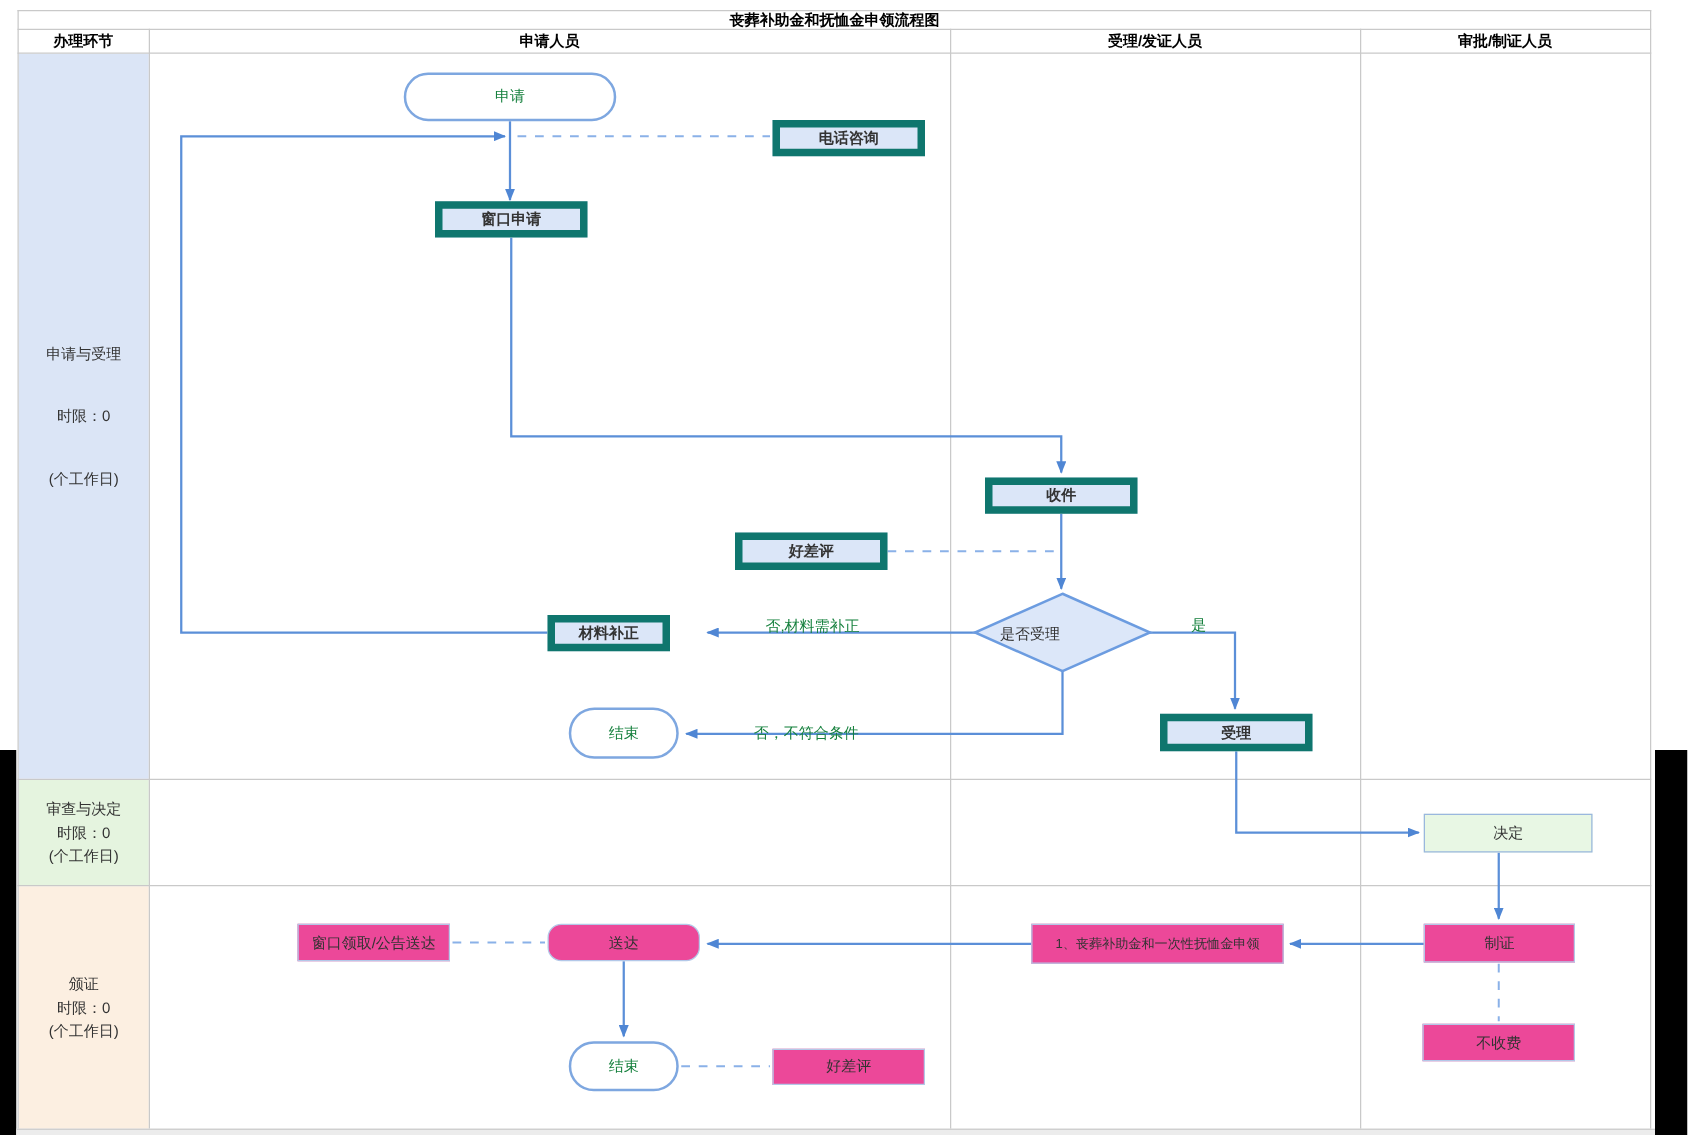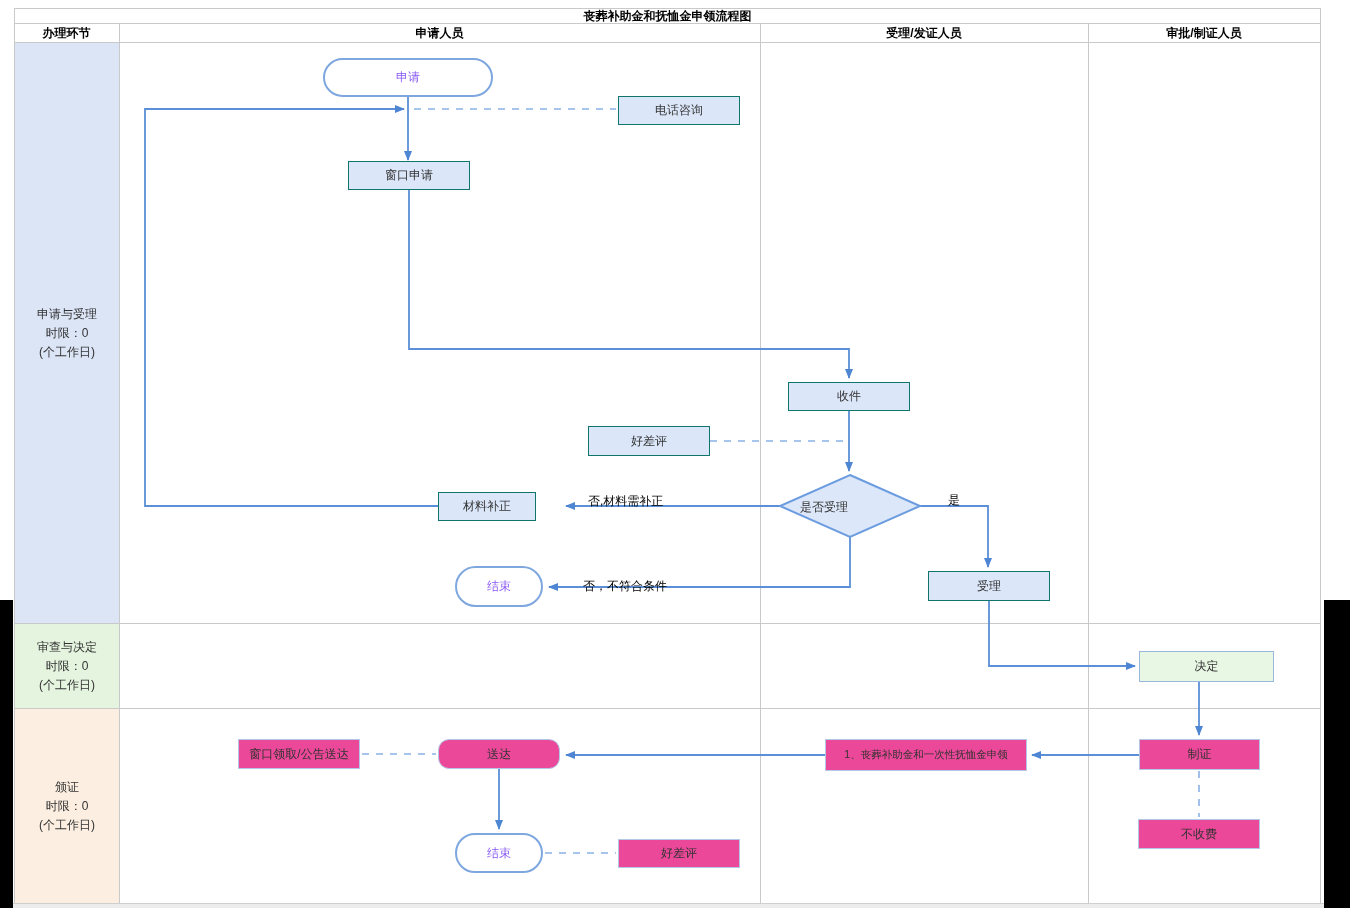--- a/index.html
+++ b/index.html
@@ -22,46 +22,46 @@
     position:absolute; left:15px; width:104px;
     display:flex; flex-direction:column; align-items:center; justify-content:center;
     font-size:12px; color:#333; line-height:19px; text-align:center;
   }
   .connectors{position:absolute; left:0; top:0;}
   .node{
     position:absolute; box-sizing:border-box;
     display:flex; align-items:center; justify-content:center;
     font-size:12px; color:#333; white-space:nowrap;
   }
-  .box-blue  {background:#dbe6f8; border:1px solid #0f766e;}
+  .box-blue  {background:#dbe6f8; border:6px solid #0f766e;font-weight:bold;}
   .box-green {background:#e8f7e4; border:1px solid #9ab7de;}
   .box-orange{background:#ec4899; border:1px solid #b3c8e8;}
   .stadium{
     background:#fff; border:2px solid #7ea7e0; border-radius:22px;
-    color:#8b5cf6;
+    color:#15803d;
   }
   .diamond-label{
     position:absolute; left:800px; top:499px; width:100px;
     font-size:12px; color:#333;
   }
   .edge-label{
-    position:absolute; font-size:12px; color:#000000; text-align:left;
+    position:absolute; font-size:12px; color:#15803d; text-align:center;
   }
   .black-bar{position:absolute; top:600px; height:308px; background:#000;}
   .bottom-strip{
     position:absolute; left:13px; top:903px; width:1311px; height:5px;
     background:#ececec; border-top:1px solid #cfcfcf; box-sizing:border-box;
   }
 </style>
 </head>
 <body>
 
 <div id="canvas">
 
-  <div class="lane-cell" style="top:43px; height:580px; background:#dbe5f6;">
+  <div class="lane-cell" style="top:43px; height:580px; background:#dbe5f6;gap:31px;">
     <span>申请与受理</span>
     <span>时限：0</span>
     <span>(个工作日)</span>
   </div>
   <div class="lane-cell" style="top:624px; height:84px; background:#e5f4df;">
     <span>审查与决定</span>
     <span>时限：0</span>
     <span>(个工作日)</span>
   </div>
   <div class="lane-cell" style="top:709px; height:194px; background:#fcefe1;">

